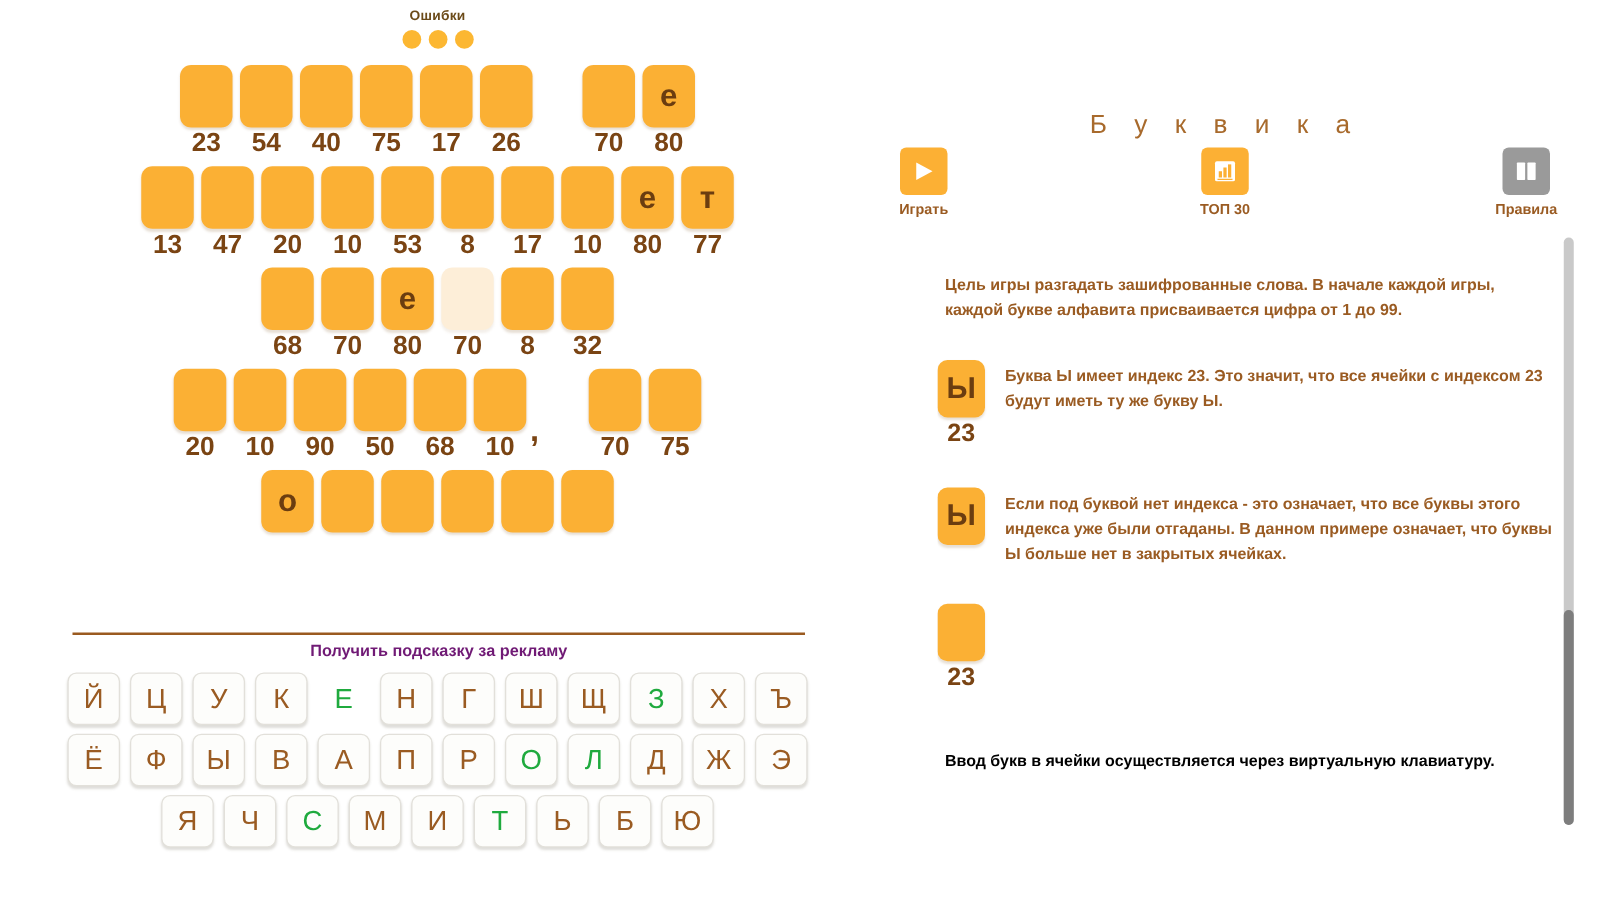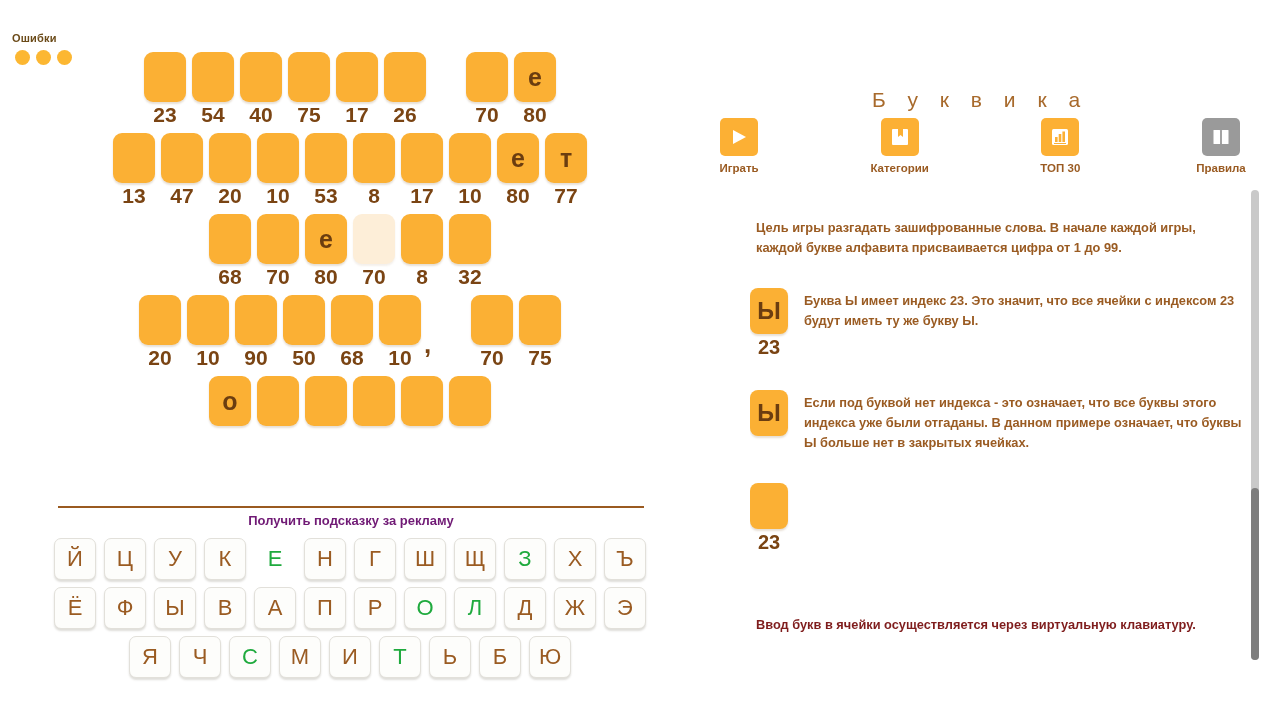--- a/index.html
+++ b/index.html
@@ -7,21 +7,21 @@
   body{
     width:1280px;height:720px;overflow:hidden;background:#ffffff;
     font-family:"Liberation Sans","DejaVu Sans",sans-serif;
     -webkit-font-smoothing:antialiased;
   }
   #app{position:relative;width:1280px;height:720px;}
 
   
   #left-panel{position:absolute;left:0;top:0;width:700px;height:720px;}
 
-  #errors-block{position:absolute;left:12px;top:6px;width:700px;text-align:left;margin-top:25px;}
+  #errors-block{position:absolute;left:0;top:6px;width:700px;text-align:center;}
   #errors-label{
     font-size:11px;font-weight:bold;color:#6b4a18;letter-spacing:.2px;
     line-height:14px;
   }
   #errors-dots{margin-top:4px;height:16px;line-height:16px;}
   .err-dot{
     display:inline-block;width:15px;height:15px;border-radius:50%;
     background:#fcb732;margin:0 3px;vertical-align:middle;
   }
 
@@ -125,22 +125,22 @@
   }
   .rule-tile-num{
     width:38px;text-align:center;font-size:20px;font-weight:bold;
     color:#7a4413;line-height:26px;
   }
   .rule-txt{
     flex:1;font-size:12.8px;font-weight:bold;color:#9a5b22;line-height:20px;
     padding-top:3px;
   }
   .rule-foot{
-    margin-top:60px;margin-left:6px;
-    font-size:12.8px;font-weight:bold;color:#7f1d1d;line-height:20px;
+    margin-top:44px;margin-left:6px;
+    font-size:12.8px;font-weight:bold;color:#000000;line-height:20px;
   }
 
   
   #scroll-track{
     position:absolute;left:1251px;top:190px;width:8px;height:470px;
     background:#c9c9c9;border-radius:4px;
   }
   #scroll-thumb{
     position:absolute;left:1251px;top:488px;width:8px;height:172px;
     background:#7d7d7d;border-radius:4px;cursor:pointer;
@@ -391,29 +391,20 @@
           <div class="nav-ico">
             <svg width="20" height="20" viewBox="0 0 20 20">
               <polygon points="4,3 17,10 4,17" fill="#ffffff"></polygon>
             </svg>
           </div>
           <div class="nav-lbl">Играть</div>
         </div>
         <div class="nav-item">
           <div class="nav-ico">
             <svg width="20" height="20" viewBox="0 0 20 20">
-              <rect x="2" y="2" width="16" height="16" rx="1" fill="#ffffff"></rect>
-              <polygon points="8,2 13,2 13,10 10.5,8 8,10" fill="#fcb034"></polygon>
-            </svg>
-          </div>
-          <div class="nav-lbl">Категории</div>
-        </div>
-        <div class="nav-item">
-          <div class="nav-ico">
-            <svg width="20" height="20" viewBox="0 0 20 20">
               <rect x="2" y="2" width="16" height="16" rx="1.5" fill="#ffffff"></rect>
               <rect x="5" y="10" width="2.6" height="5" fill="#fcb034"></rect>
               <rect x="8.7" y="7" width="2.6" height="8" fill="#fcb034"></rect>
               <rect x="12.4" y="4.5" width="2.6" height="10.5" fill="#fcb034"></rect>
               <rect x="4" y="16" width="12" height="1" fill="#fcb034"></rect>
             </svg>
           </div>
           <div class="nav-lbl">ТОП 30</div>
         </div>
         <div class="nav-item">

